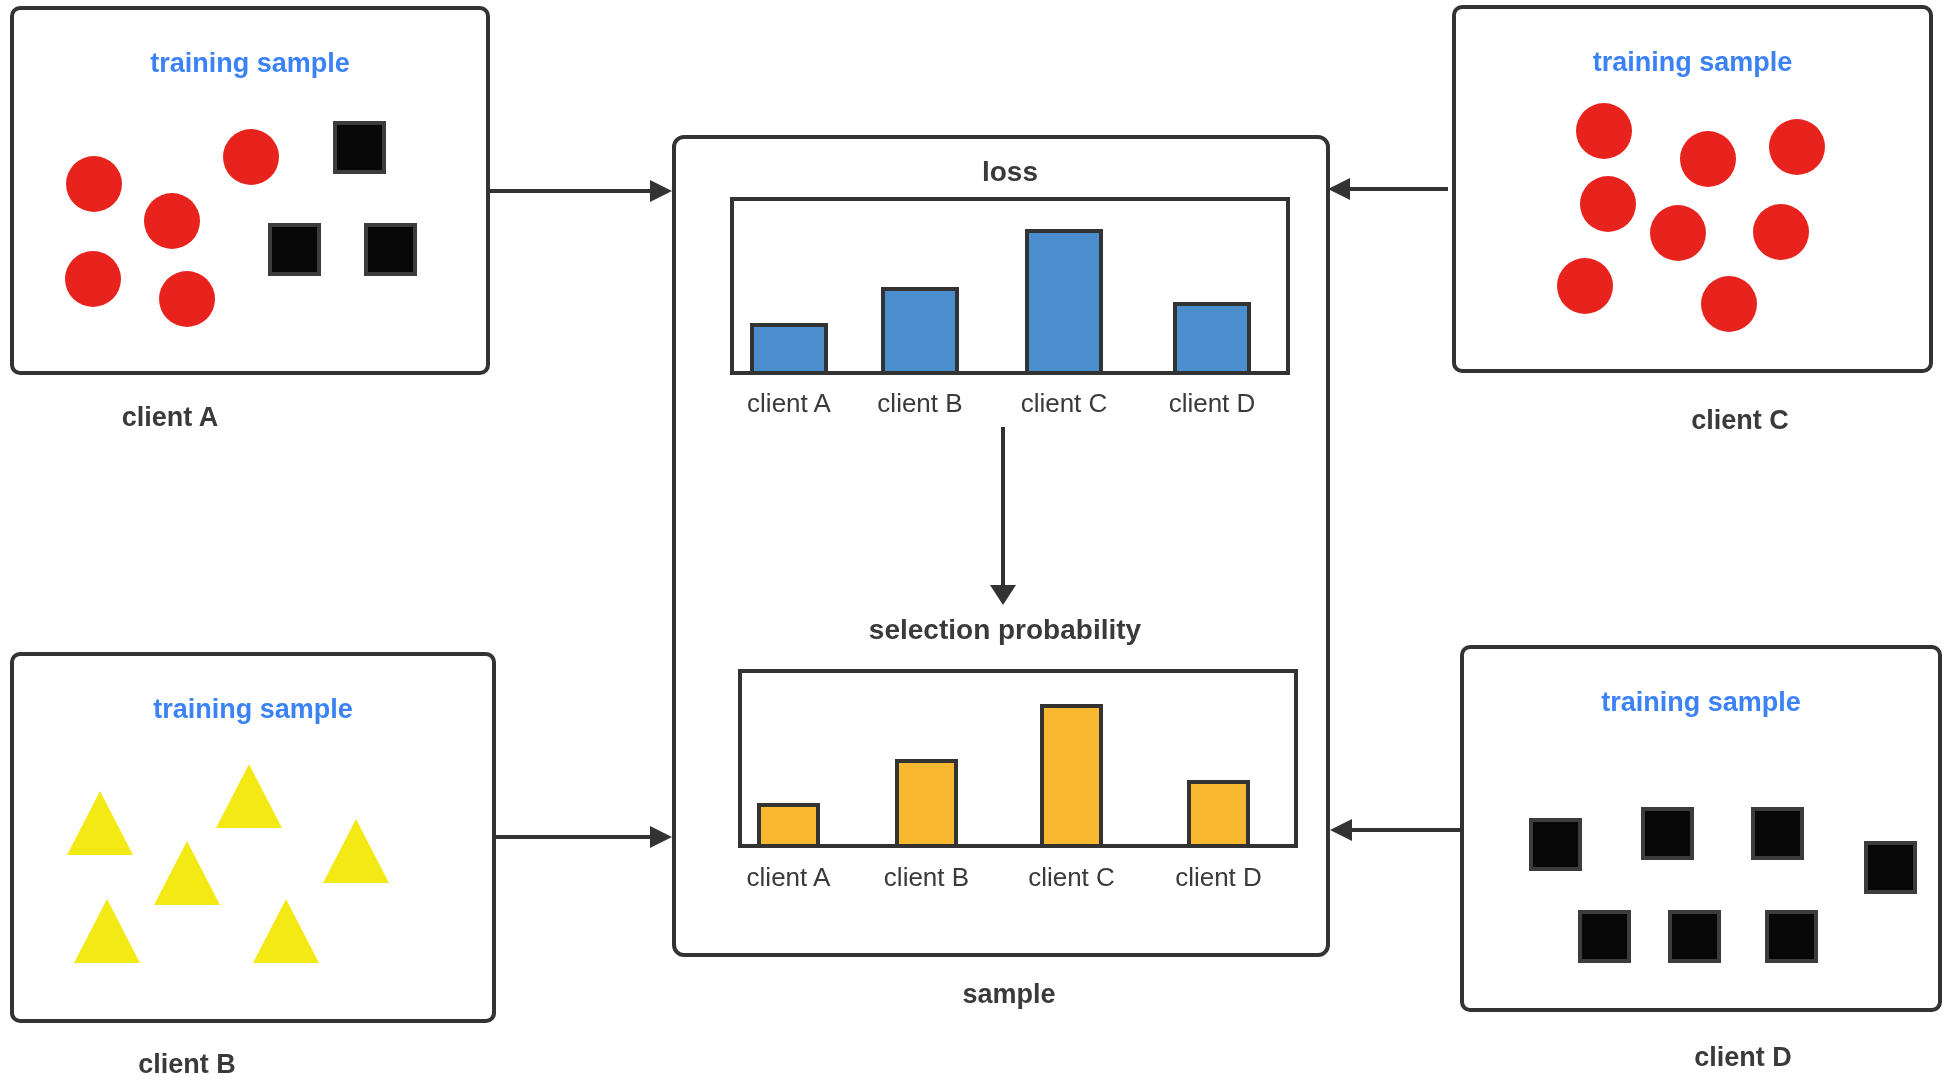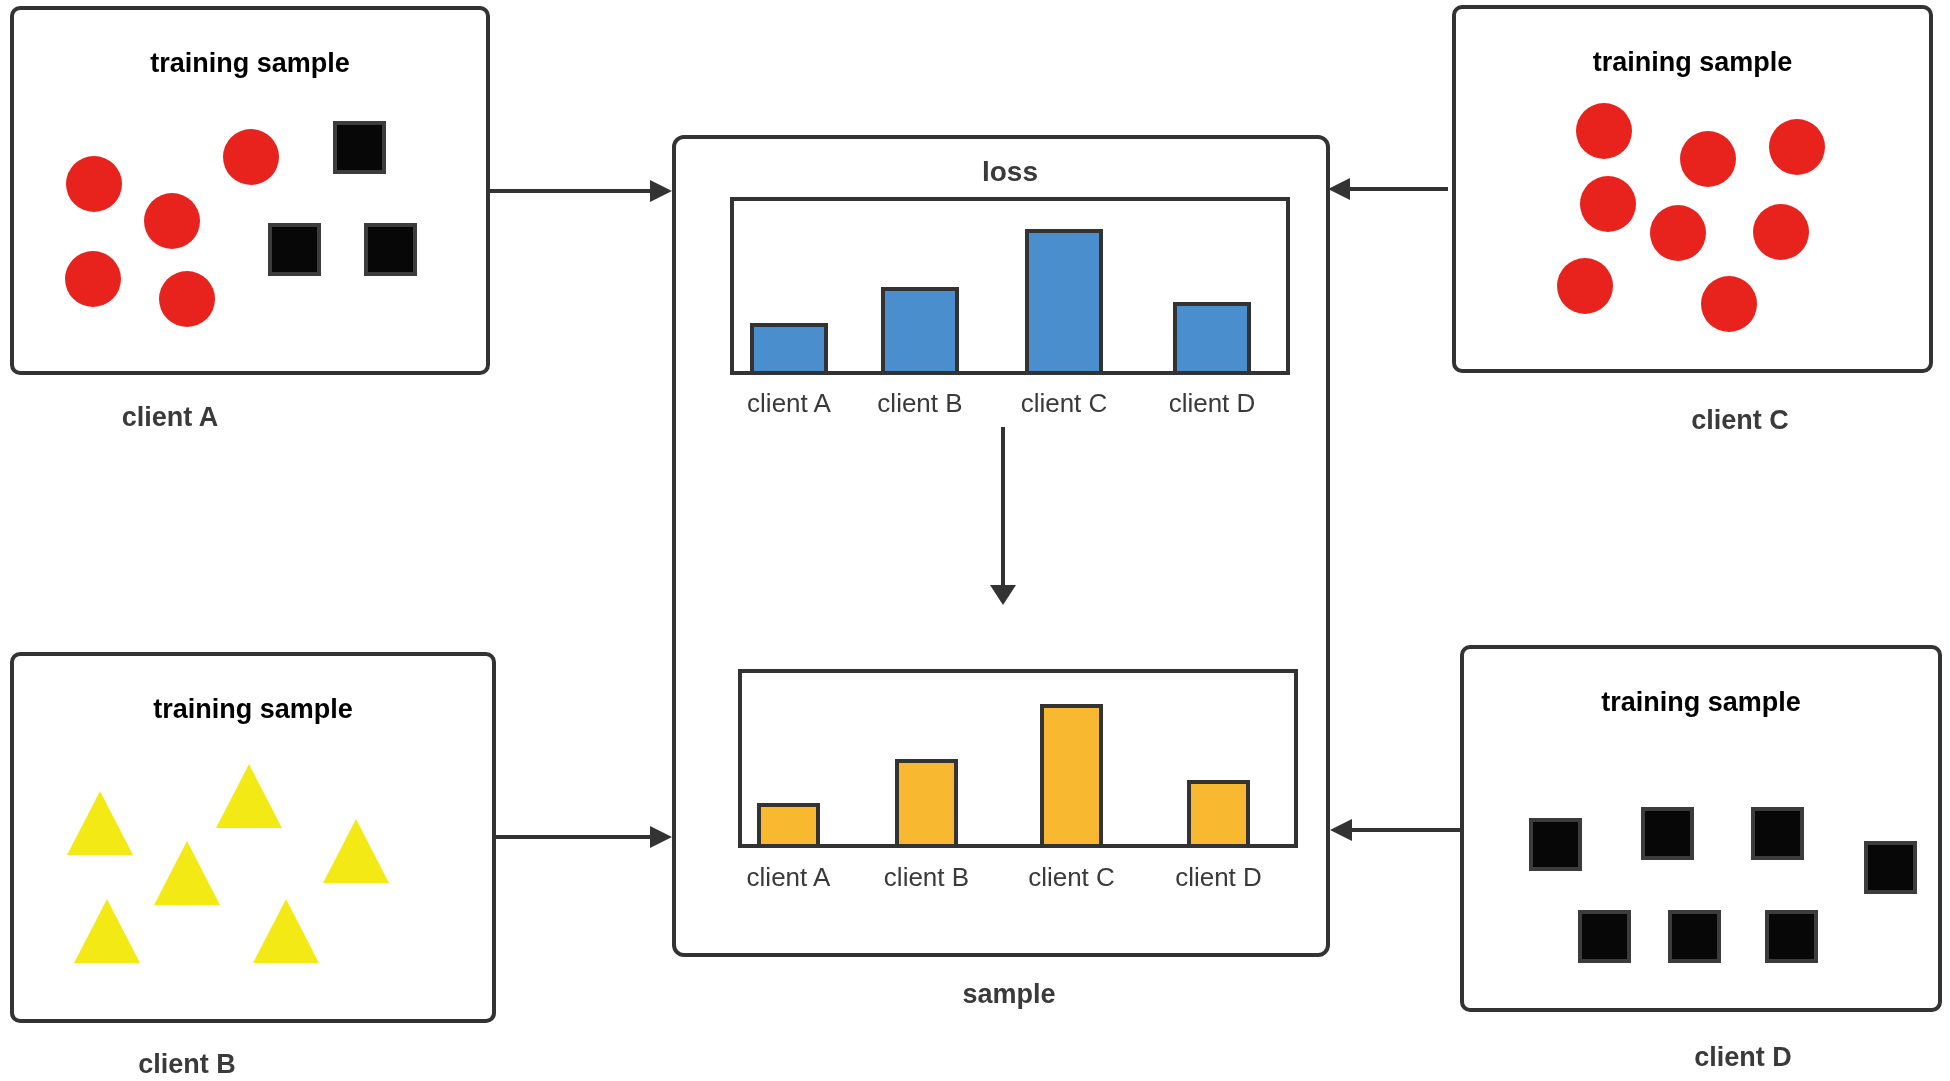--- a/index.html
+++ b/index.html
@@ -8,21 +8,21 @@
     font-family:"Liberation Sans", sans-serif;color:#3a3a3a;
   }
   .client-box{
     position:absolute;background:#ffffff;border:4px solid #333333;border-radius:10px;box-sizing:border-box;
   }
   .server-box{
     position:absolute;background:#ffffff;border:4px solid #333333;border-radius:12px;box-sizing:border-box;
   }
   .box-title{
     position:absolute;left:0;right:0;top:38px;text-align:center;
-    font-size:27px;font-weight:bold;color:#000000;
+    font-size:27px;font-weight:bold;color:#3b82f6;
   }
   .outer-label{
     position:absolute;width:220px;text-align:center;font-size:27px;font-weight:bold;color:#3a3a3a;
   }
   .chart-title{
     position:absolute;text-align:center;font-size:28px;font-weight:bold;color:#3a3a3a;
   }
   .chart-frame{
     position:absolute;border:4px solid #333333;box-sizing:border-box;background:#ffffff;
   }
@@ -115,20 +115,21 @@
   <div class="chart-labels" id="labels-0" style="left:730px;top:388px;width:560px;height:30px;">
       <div class="cat-label" style="left: -21px; top: 0px;">client A</div>
       <div class="cat-label" style="left: 110px; top: 0px;">client B</div>
       <div class="cat-label" style="left: 254px; top: 0px;">client C</div>
       <div class="cat-label" style="left: 402px; top: 0px;">client D</div>
     </div>
 
   <div class="arrow-line" style="left:1001px;top:427px;width:4px;height:158px;"></div>
   <div class="arrow-head" style="left:990px;top:585px;border-left:13px solid transparent;border-right:13px solid transparent;border-top:20px solid #333333;"></div>
 
+  <div class="chart-title" style="left:805px;top:614px;width:400px;">selection probability</div>
   <div class="chart-frame" id="frame-1" style="left:738px;top:669px;width:560px;height:179px;">
       <div class="bar" style="left: 15px; width: 63px; height: 41px; background: rgb(248, 185, 49);"></div>
       <div class="bar" style="left: 153px; width: 63px; height: 85px; background: rgb(248, 185, 49);"></div>
       <div class="bar" style="left: 298px; width: 63px; height: 140px; background: rgb(248, 185, 49);"></div>
       <div class="bar" style="left: 445px; width: 63px; height: 64px; background: rgb(248, 185, 49);"></div>
     </div>
   <div class="chart-labels" id="labels-1" style="left:738px;top:862px;width:560px;height:30px;">
       <div class="cat-label" style="left: -29.5px; top: 0px;">client A</div>
       <div class="cat-label" style="left: 108.5px; top: 0px;">client B</div>
       <div class="cat-label" style="left: 253.5px; top: 0px;">client C</div>

